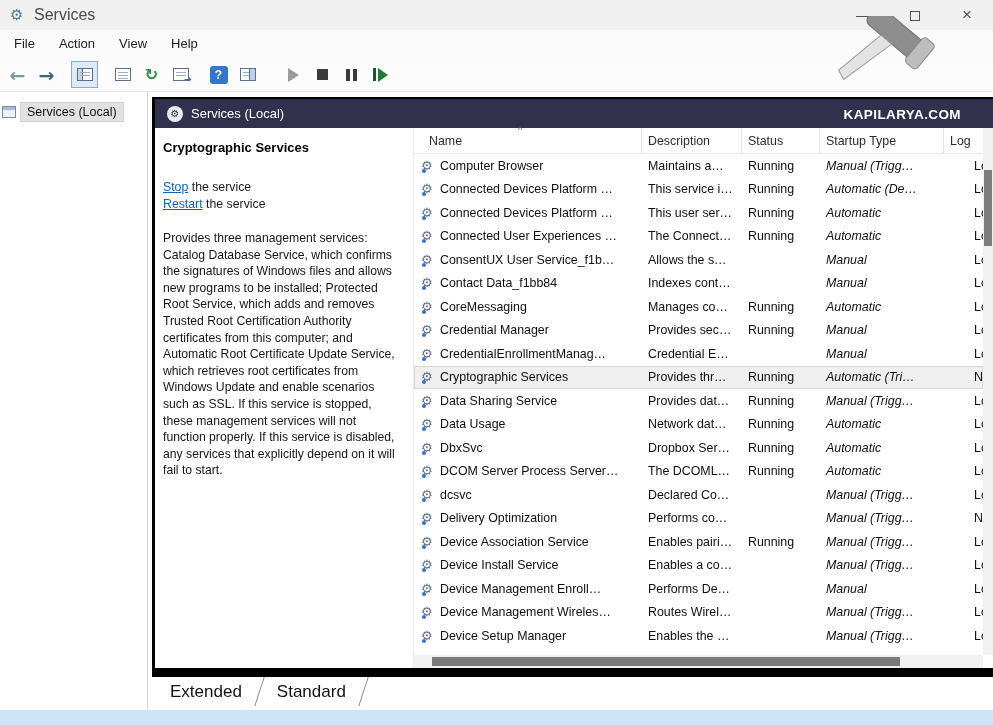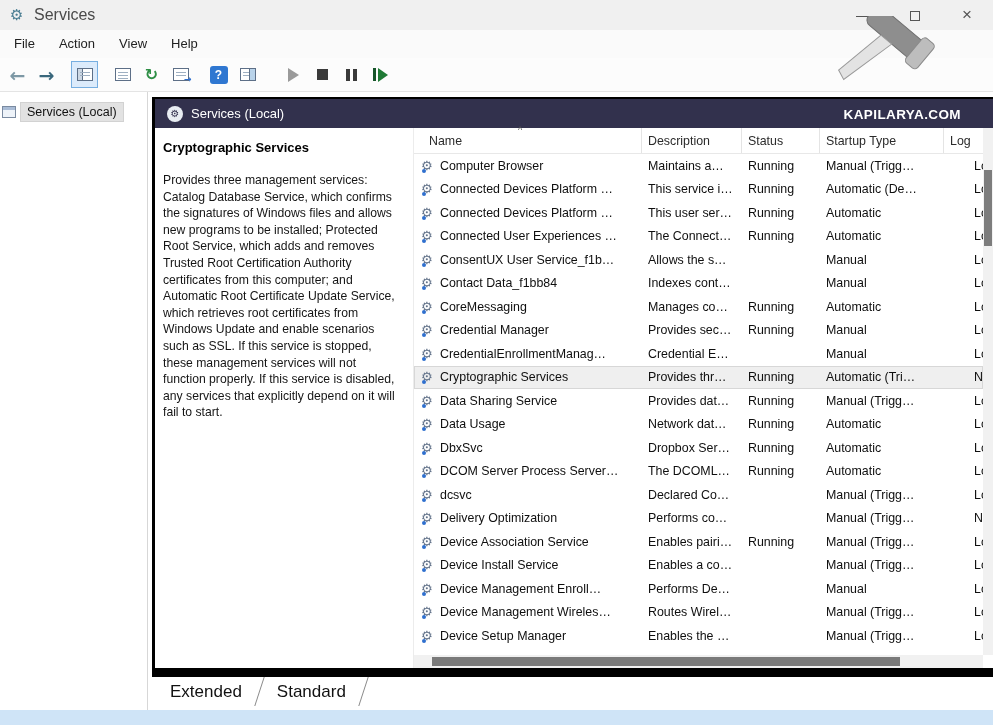--- a/index.html
+++ b/index.html
@@ -79,21 +79,21 @@
   .hcell { height:100%; display:flex; align-items:center; border-right:1px solid #e4e4e4; padding-left:6px; }
   .h-name { width:228px; padding-left:15px; position:relative; }
   .h-desc { width:100px; } .h-status { width:78px; } .h-startup { width:124px; }
   .h-log { flex:1; border-right:none;text-align:right; }
   .sort-caret { position:absolute; left:104px; top:-3px; font-size:9px; color:#555; }
   .tbody { position:absolute; top:26px; left:0; right:10px; bottom:13px; overflow:hidden; }
   .trow { display:flex; align-items:center; height:23.5px; font-size:12.4px; color:#0f0f0f; }
   .trow.selected { background:#efefef; box-shadow:inset 0 0 0 1px #d7d7d7; }
   .cell { padding-left:6px; white-space:nowrap; overflow:hidden; }
   .c-name { width:228px; padding-left:7px; display:flex; align-items:center; }
-  .c-desc { width:100px; } .c-status { width:78px; } .c-startup { width:124px; }
+  .c-desc { width:100px; } .c-status { width:78px; } .c-startup { width:124px;font-style:italic; }
   .c-log { flex:1;margin-left:24px; }
   .gear { position:relative; width:19px; flex:none; font-size:13px; color:#64748b; line-height:14px; }
   .gear .dot { position:absolute; left:1px; bottom:0px; width:4px; height:4px; border-radius:50%; background:#2f6fce; }
 
   
   .vscroll { position:absolute; right:0; top:0; bottom:13px; width:10px; background:#f1f1f1; }
   .vthumb { position:absolute; left:1px; right:1px; top:42px; height:76px; background:#7d7d7d; }
   .hscroll { position:absolute; left:0; right:10px; bottom:0; height:13px; background:#f1f1f1; }
   .hthumb { position:absolute; top:2px; height:9px; left:18px; width:468px; background:#7a7a7a; }
 
@@ -212,20 +212,24 @@
     <div class="navy-band">
       <span class="band-icon glyph">⚙</span>
       <span class="band-title">Services (Local)</span>
       <span class="watermark-text">KAPILARYA.COM</span>
     </div>
 
     <div class="panel-content">
 
       <div class="info-pane">
         <div class="svc-title">Cryptographic Services</div>
+        <div class="svc-links">
+          <div><span class="lnk">Stop</span><span> the service</span></div>
+          <div><span class="lnk">Restart</span><span> the service</span></div>
+        </div>
         <div class="desc-text">Provides three management services: Catalog Database Service, which confirms the signatures of Windows files and allows new programs to be installed; Protected Root Service, which adds and removes Trusted Root Certification Authority certificates from this computer; and Automatic Root Certificate Update Service, which retrieves root certificates from Windows Update and enable scenarios such as SSL. If this service is stopped, these management services will not function properly. If this service is disabled, any services that explicitly depend on it will fail to start.</div>
       </div>
 
       <div class="table-area">
         <div class="thead">
           <div class="hcell h-name">
             <span class="sort-caret">^</span>
             <span>Name</span>
           </div>
           <div class="hcell h-desc">

